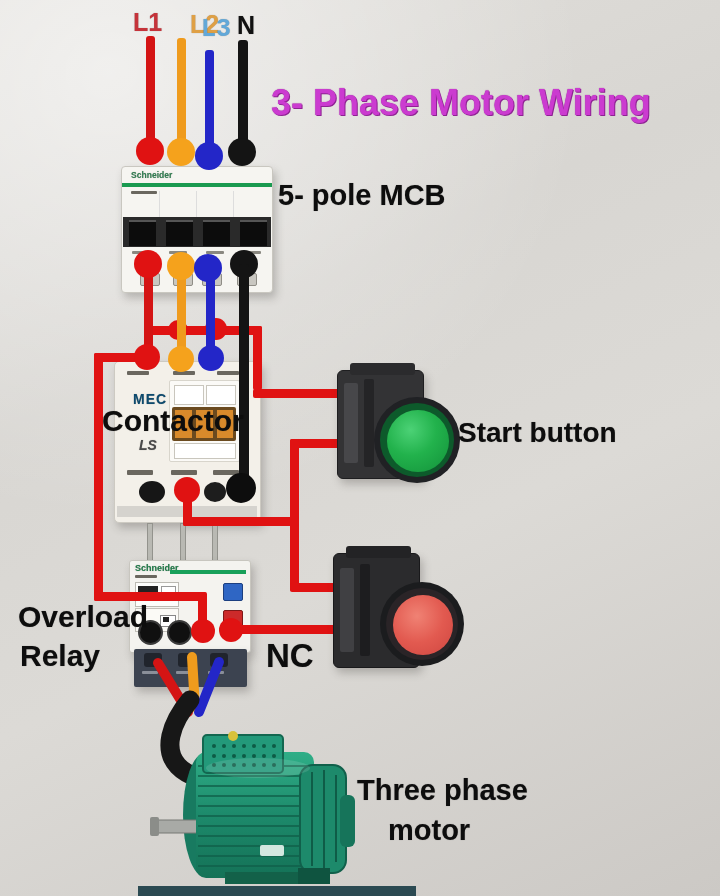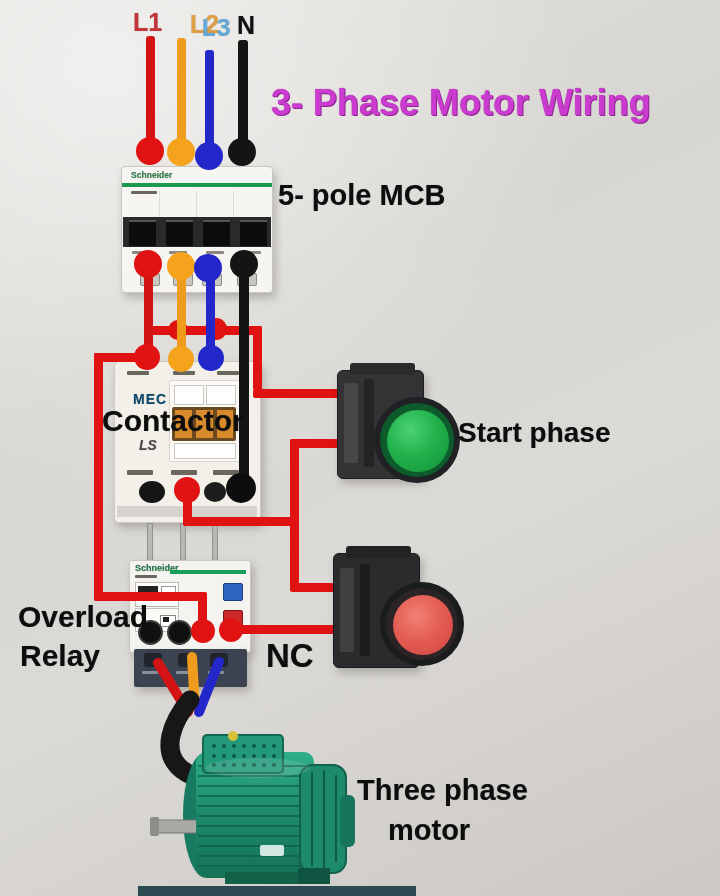--- a/index.html
+++ b/index.html
@@ -252,19 +252,19 @@
 
   <div class="lbl" style="left:278px;top:181px;font-size:29px;color:#0d0d0d;">5- pole MCB</div>
 
   <div class="lbl" style="left:102px;top:406px;font-size:30px;color:#0d0d0d;">Contactor</div>
 
   <div class="lbl" style="left:18px;top:602px;font-size:30px;color:#0d0d0d;">Overload</div>
   <div class="lbl" style="left:20px;top:641px;font-size:30px;color:#0d0d0d;">Relay</div>
 
   <div class="lbl" style="left:266px;top:639px;font-size:33px;color:#0d0d0d;">NC</div>
 
-  <div class="lbl" style="left:458px;top:419px;font-size:28px;color:#0d0d0d;">Start phase</div>
+  <div class="lbl" style="left:458px;top:419px;font-size:28px;color:#0d0d0d;">Start button</div>
 
 
   <div class="lbl" style="left:357px;top:776px;font-size:29px;color:#0d0d0d;">Three phase</div>
   <div class="lbl" style="left:388px;top:816px;font-size:29px;color:#0d0d0d;">motor</div>
 
 </div>
 
 </body></html>

